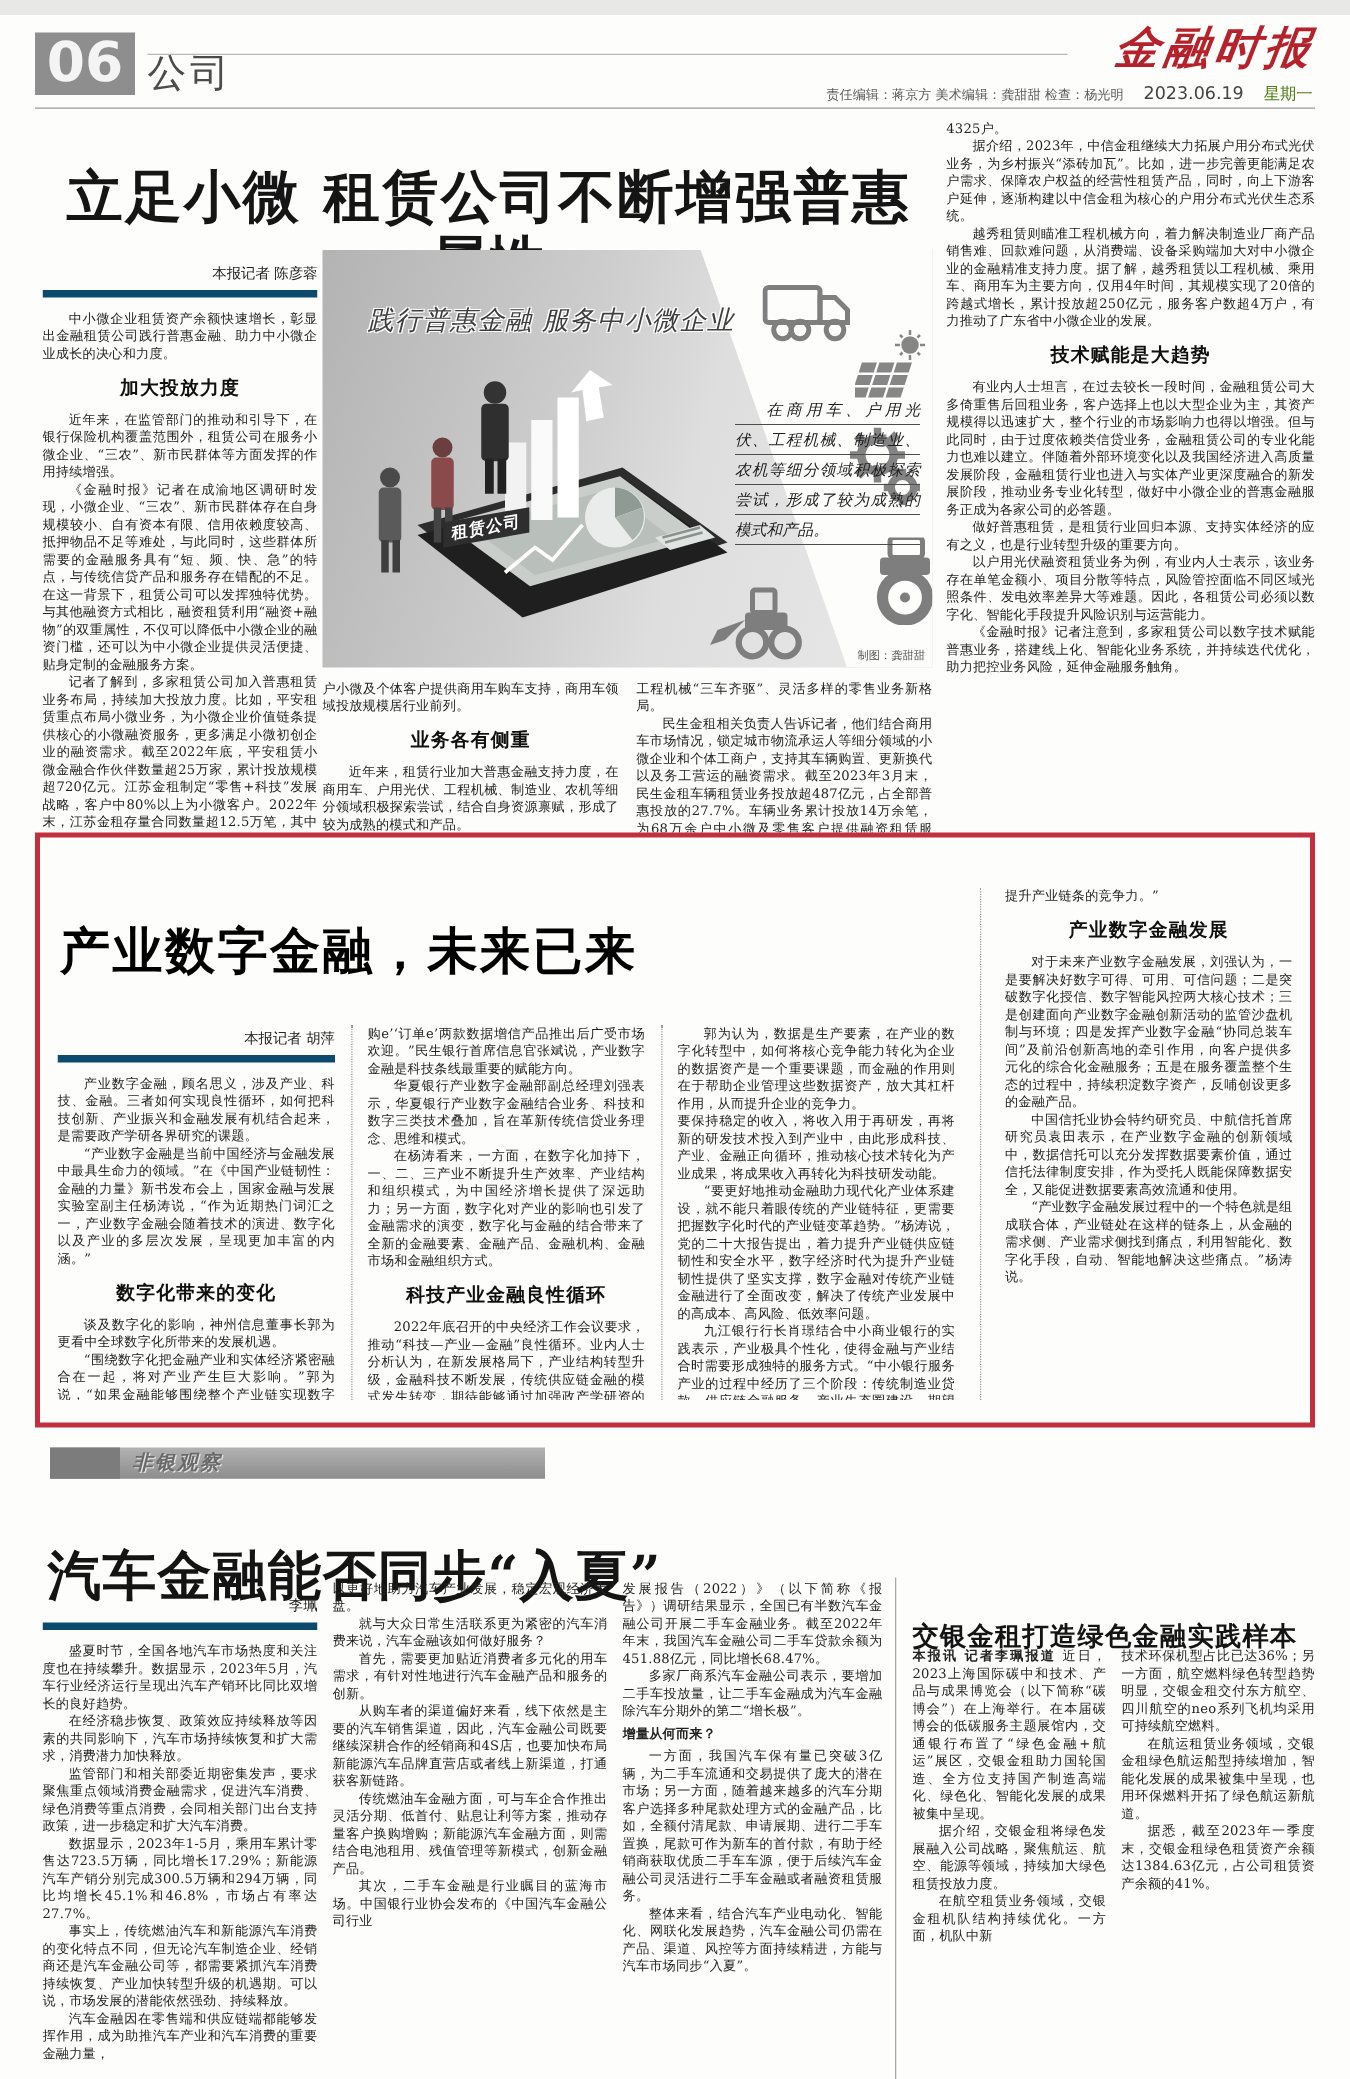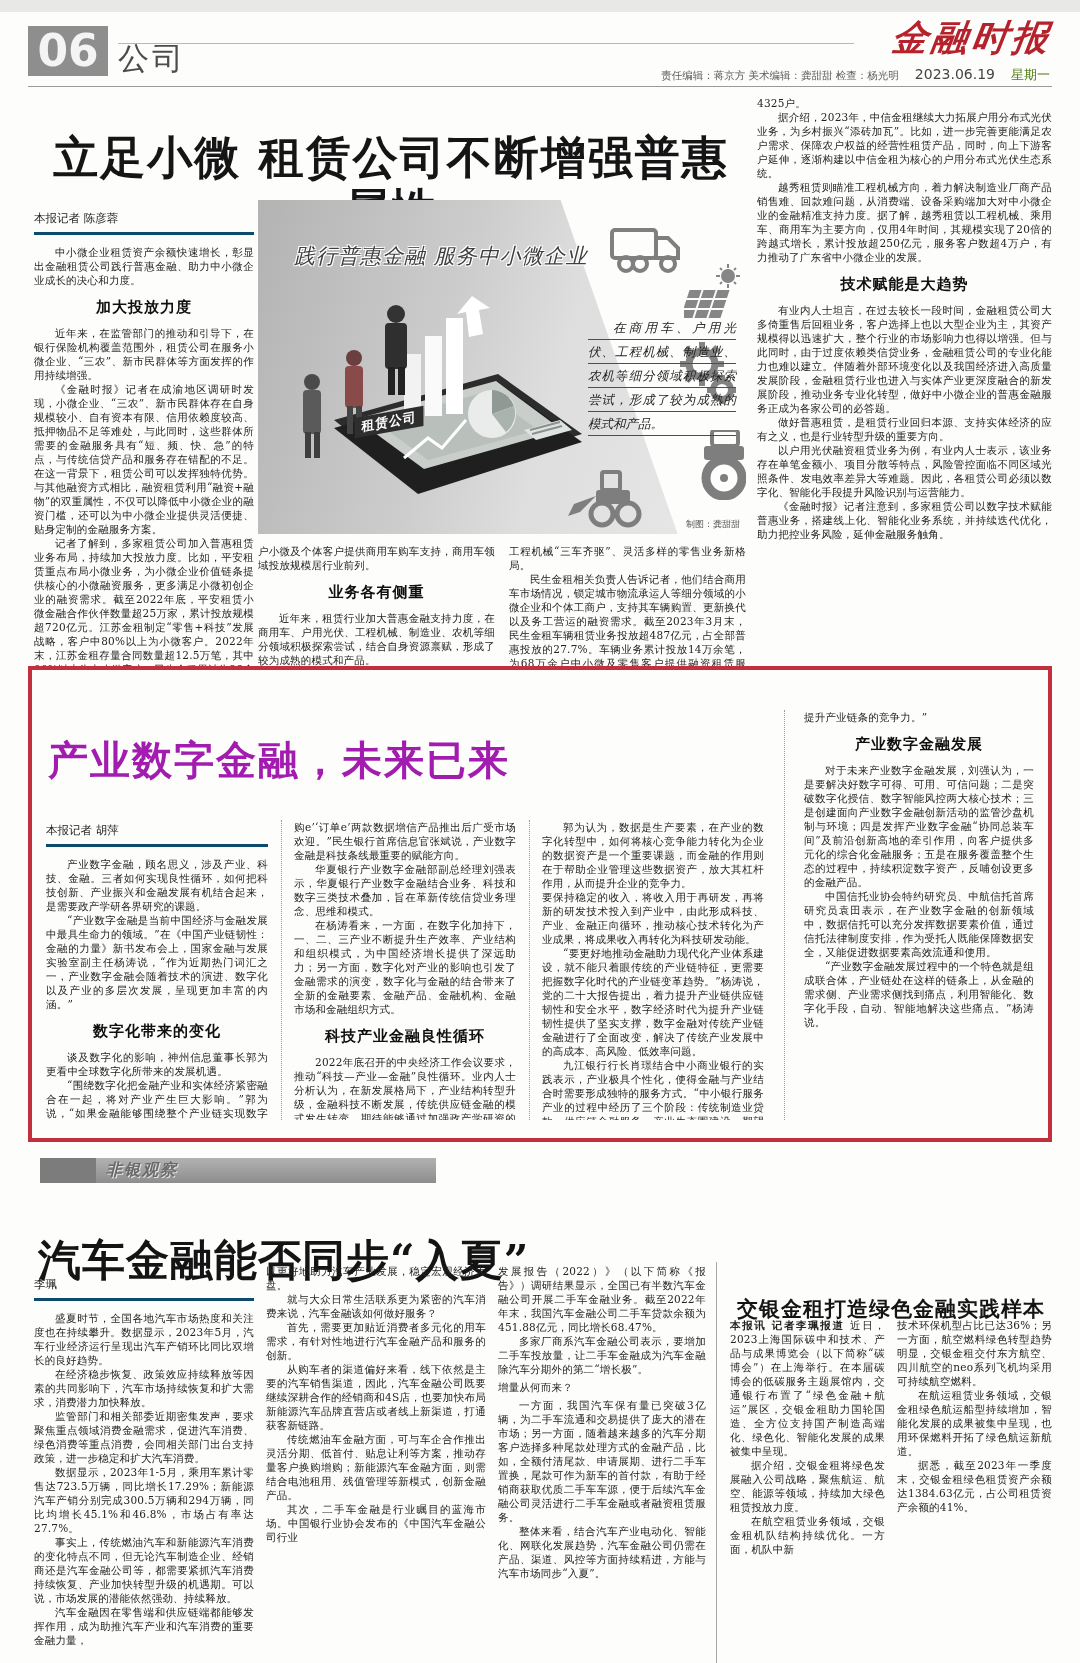--- a/index.html
+++ b/index.html
@@ -19,55 +19,55 @@
          font-size:36px;letter-spacing:4px;transform:skewX(-8deg);text-align:right;}
   .editorline{right:30px;top:54px;font-family:"DejaVu Sans","Liberation Sans",sans-serif;
          font-size:10.5px;color:#5b5b5b;display:flex;gap:16px;align-items:baseline;}
   .editorline .date{font-size:14px;color:#444;}
   .editorline .weekday{font-size:13px;color:#4d7c0f;font-family:Liberation Serif, serif;}
   
   .col{position:absolute;overflow:hidden;}
   .para{margin:0;text-indent:2em;text-align:justify;font-size:10.5px;line-height:14px;
         color:#232323;letter-spacing:.2px;}
   .para.cont{text-indent:0;}
-  .para.boldline{text-indent:0;font-weight:normal;font-family:"DejaVu Sans","Liberation Sans",sans-serif;margin:4px 0;}
+  .para.boldline{text-indent:0;font-weight:bold;font-family:"DejaVu Sans","Liberation Sans",sans-serif;margin:4px 0;}
   .subhead{margin:11px 0 9px;text-align:center;font-family:"DejaVu Sans","Liberation Sans",sans-serif;
         font-size:15px;font-weight:700;color:#101010;letter-spacing:1px;}
   .byline{font-family:"DejaVu Sans","Liberation Sans",sans-serif;font-size:11.5px;color:#222;
-        text-align:left;padding:3px 0 6px;border-bottom:3px solid #0c4a6e;margin-bottom:10px;}
+        text-align:right;padding:3px 0 6px;border-bottom:6px solid #0c4a6e;margin-bottom:10px;}
   .headline1{left:34px;top:90px;width:714px;text-align:center;font-weight:900;font-size:45px;
         letter-spacing:2px;color:#151515;line-height:1.15;}
   
   .illus{left:258px;top:188px;width:488px;height:334px;background:linear-gradient(105deg,#b3b3b3 0%,#cdcdcd 40%,#dedede 60%,#e9e9e9 100%);overflow:hidden;}
   .illus-wedge{position:absolute;inset:0;background:#fdfdfc;clip-path:polygon(62% 0,100% 0,100% 100%,86% 100%);}
   .illus-slogan{position:absolute;left:36px;top:42px;font-family:"DejaVu Sans","Liberation Sans",sans-serif;
         font-weight:400;font-style:italic;font-size:21px;color:#3f3f3f;letter-spacing:1px;
         text-shadow:-1px -1px 0 #fff,1px -1px 0 #fff,-1px 1px 0 #fff,1px 1px 0 #fff;}
   .illus-note{position:absolute;left:330px;top:116px;width:148px;font-style:italic;font-size:12.5px;
         line-height:24px;color:#1f1f1f;text-align:justify;text-indent:2em;
         background:repeating-linear-gradient(#0000 0 23px,#4d4d4d 23px 24px);}
   .illus-credit{position:absolute;right:6px;bottom:3px;font-size:9px;color:#555;
         font-family:"DejaVu Sans","Liberation Sans",sans-serif;}
   .tablet-label{position:absolute;left:96px;top:212px;background:#2e2e2e;color:#fff;
         font-family:"DejaVu Sans","Liberation Sans",sans-serif;font-weight:bold;font-size:13px;
         padding:1px 7px;transform:rotate(-10deg) skewX(-10deg);letter-spacing:1px;}
   
   .redbox{left:28px;top:654px;width:1016px;height:468px;border:4px solid #c22f3d;background:#fdfdfc;}
   .redbox .headline2{position:absolute;left:16px;top:30px;width:724px;font-weight:900;font-size:40px;
-        letter-spacing:2px;color:#a21caf;}
+        letter-spacing:2px;color:#000000;}
   .dsep{position:absolute;border-left:1px dotted #9a9a9a;}
   
   .obs-banner{left:40px;top:1146px;width:396px;height:25px;background:linear-gradient(#b2b2b2,#8d8d8d);display:flex;align-items:center;}
   .obs-banner .chunk{width:56px;height:100%;background:#7c7c7c;}
   .obs-banner .label{margin-left:10px;font-family:"DejaVu Sans","Liberation Sans",sans-serif;
         font-weight:900;font-style:italic;font-size:16px;color:#6a6a6a;letter-spacing:2px;
         text-shadow:1px 1px 0 #e3e3e3;}
   .headline3{left:38px;top:1184px;width:660px;font-weight:900;font-size:43px;letter-spacing:1px;color:#141414;}
   .vsep{left:716px;top:1250px;height:406px;border-left:1px solid #a8a8a8;}
-  .headline4{left:730px;top:1262px;width:322px;text-align:center;font-weight:700;font-size:21px;color:#141414;letter-spacing:1px;}
+  .headline4{left:730px;top:1262px;width:322px;font-weight:700;font-size:21px;color:#141414;letter-spacing:1px;}
   .para b{font-family:"DejaVu Sans","Liberation Sans",sans-serif;}
 </style>
 </head>
 <body>
 
 <div class="page">
 
   <div class="abs hrule1"></div>
   <div class="abs pgbox">06</div>
   <div class="abs section-name">公司</div>

